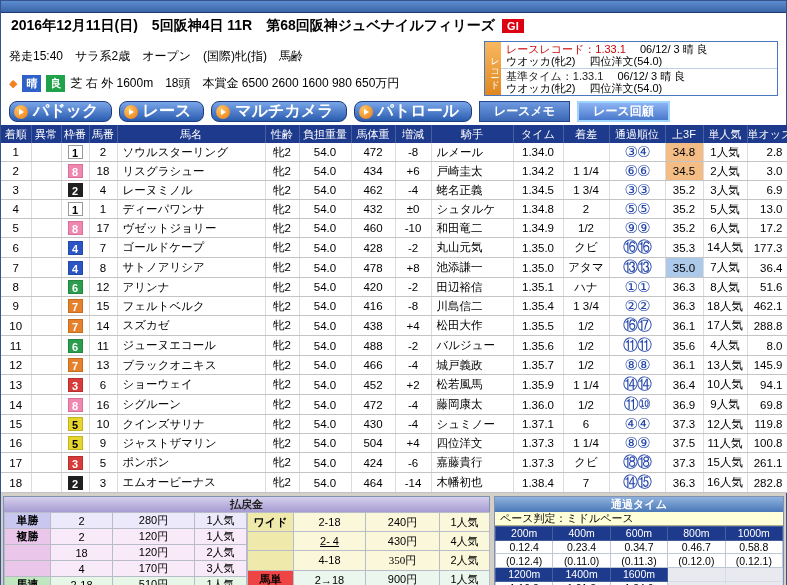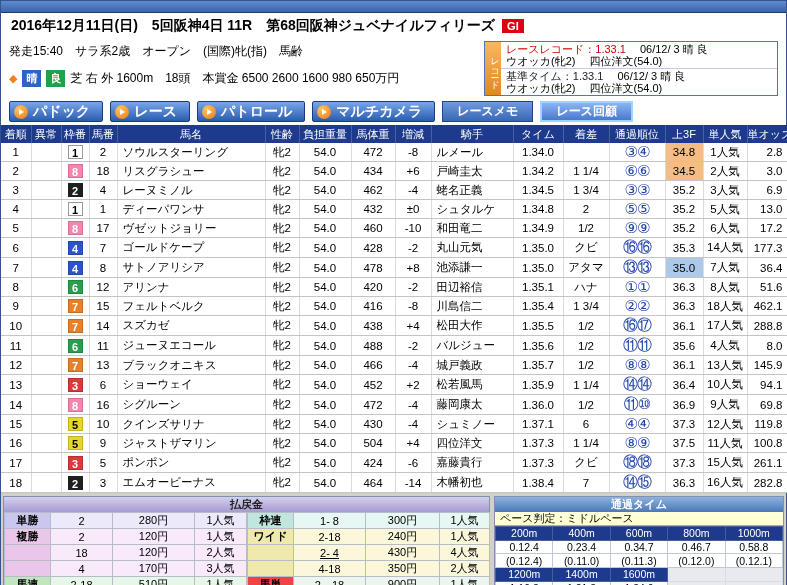--- a/index.html
+++ b/index.html
@@ -20,21 +20,21 @@
               border-bottom:1px solid #1e3a70; }
 
   
   .race-title-row { height:25px; flex:0 0 25px; display:flex; align-items:center; gap:7px;
                     padding:0 10px; background:#fff; }
   .race-title-row .rt { font-size:14px; font-weight:bold; color:#000; }
   .gi-badge { background:#dd0011; color:#fff; font-size:11px; font-weight:bold;
               padding:1px 5px; }
 
   
-  .info-row { flex:0 0 56px; display:flex; padding:3px 8px 2px 8px; gap:10px; background:#fff; }
+  .info-row { flex:0 0 56px; display:flex; padding:3px 8px 2px 8px; gap:10px; background:#fff;align-items:center; }
   .info-left { flex:1; font-size:12px; color:#000; }
   .info-line1 { margin:2px 0 10px 0; }
   .info-line2 { display:flex; align-items:center; gap:5px; }
   .diamond { color:#f08020; font-size:11px; }
   .wbadge { display:inline-block; color:#fff; font-size:11px; font-weight:bold;
             padding:1px 4px; }
   .wbadge.weather { background:#2f62c8; }
   .wbadge.going { background:#1fa24a; }
 
   .record-box { width:294px; border:1px solid #4a78c0; display:flex; background:#fff; }
@@ -45,21 +45,21 @@
   .record-row { padding:1px 5px; border-bottom:1px solid #bcd0e8; font-size:11px; line-height:12px; }
   .record-row:last-child { border-bottom:none; }
   .rr-red { color:#cc0000; }
   .rr-dark { color:#222; }
   .rr-sub span { margin-right:14px; }
 
   
   .buttons-row { flex:0 0 27px; display:flex; align-items:center; gap:7px; padding:0 8px; background:#fff; }
   .vbtn { display:flex; align-items:center; gap:5px; height:21px;
           background:linear-gradient(#7aa6e8,#2a5cb0); border:1px solid #1c3c7c;
-          border-radius:2px; color:#fff; font-size:14px; font-weight:bold;
+          border-radius:8px; color:#fff; font-size:16px; font-weight:bold;
           padding:0 12px 0 4px; cursor:pointer; }
   .play-circle { width:14px; height:14px; border-radius:50%;
                  background:radial-gradient(circle at 35% 30%,#ffc661,#e87818);
                  display:flex; align-items:center; justify-content:center; }
   .play-tri { width:0; height:0; border-left:5px solid #fff;
               border-top:3px solid transparent; border-bottom:3px solid transparent; margin-left:1px; }
   .flatbtn { height:21px; background:linear-gradient(#6f9ae0,#3a66b4); border:1px solid #24448c;
              color:#fff; font-size:12px; font-weight:bold; padding:0 14px; cursor:pointer; }
   .flatbtn.selected { background:linear-gradient(#8cb4f4,#4a78cc); border:2px solid #9fd4ff; }
 
@@ -161,27 +161,27 @@
         <button class="vbtn">
           <span class="play-circle">
             <span class="play-tri"></span>
           </span>
           <span>レース</span>
         </button>
         <button class="vbtn">
           <span class="play-circle">
             <span class="play-tri"></span>
           </span>
-          <span>パトロール</span>
+          <span>マルチカメラ</span>
         </button>
         <button class="vbtn">
           <span class="play-circle">
             <span class="play-tri"></span>
           </span>
-          <span>マルチカメラ</span>
+          <span>パトロール</span>
         </button>
       </div>
     <button class="flatbtn">レースメモ</button>
     <button class="flatbtn selected">レース回顧</button>
   </div>
 
   <table class="results">
     <colgroup>
       <col style="width:30px">
         <col style="width:30px">
@@ -600,41 +600,35 @@
         </table>
         <table class="payout">
           <colgroup>
               <col style="width:46px">
               <col style="width:72px">
               <col style="width:74px">
               <col style="width:50px">
             </colgroup>
           <tbody id="payout-right">
               <tr>
-                <td class="plabel" style="background: rgb(191, 230, 223);">枠連</td>
-                <td class="pcombo" style="background: rgb(231, 247, 243);">1- 8</td>
-                <td class="pamount" style="background: rgb(231, 247, 243);">300円</td>
-                <td class="ppop" style="background: rgb(231, 247, 243);">1人気</td>
-              </tr>
-              <tr>
                 <td class="plabel" style="background: rgb(239, 233, 172);">ワイド</td>
                 <td class="pcombo" style="background: rgb(250, 247, 218);">2-18</td>
                 <td class="pamount" style="background: rgb(250, 247, 218);">240円</td>
                 <td class="ppop" style="background: rgb(250, 247, 218);">1人気</td>
               </tr>
               <tr>
                 <td class="plabel" style="background: rgb(239, 233, 172);"></td>
                 <td class="pcombo" style="background: rgb(250, 247, 218); text-decoration: underline;">2- 4</td>
                 <td class="pamount" style="background: rgb(250, 247, 218);">430円</td>
                 <td class="ppop" style="background: rgb(250, 247, 218);">4人気</td>
               </tr>
               <tr>
                 <td class="plabel" style="background: rgb(239, 233, 172);"></td>
                 <td class="pcombo" style="background: rgb(250, 247, 218);">4-18</td>
-                <td class="pamount" style="background: rgb(250, 247, 218);">350円</td>
+                <td class="pamount" style="background: rgb(250, 247, 218); font-family: Liberation Serif, serif;">350円</td>
                 <td class="ppop" style="background: rgb(250, 247, 218);">2人気</td>
               </tr>
               <tr>
                 <td class="plabel" style="background: #ef4444;">馬単</td>
                 <td class="pcombo" style="background: rgb(234, 246, 238);">2→18</td>
                 <td class="pamount" style="background: rgb(234, 246, 238);">900円</td>
                 <td class="ppop" style="background: rgb(234, 246, 238);">1人気</td>
               </tr>
               <tr>
                 <td class="plabel" style="background: rgb(242, 210, 185);">3連単</td>

